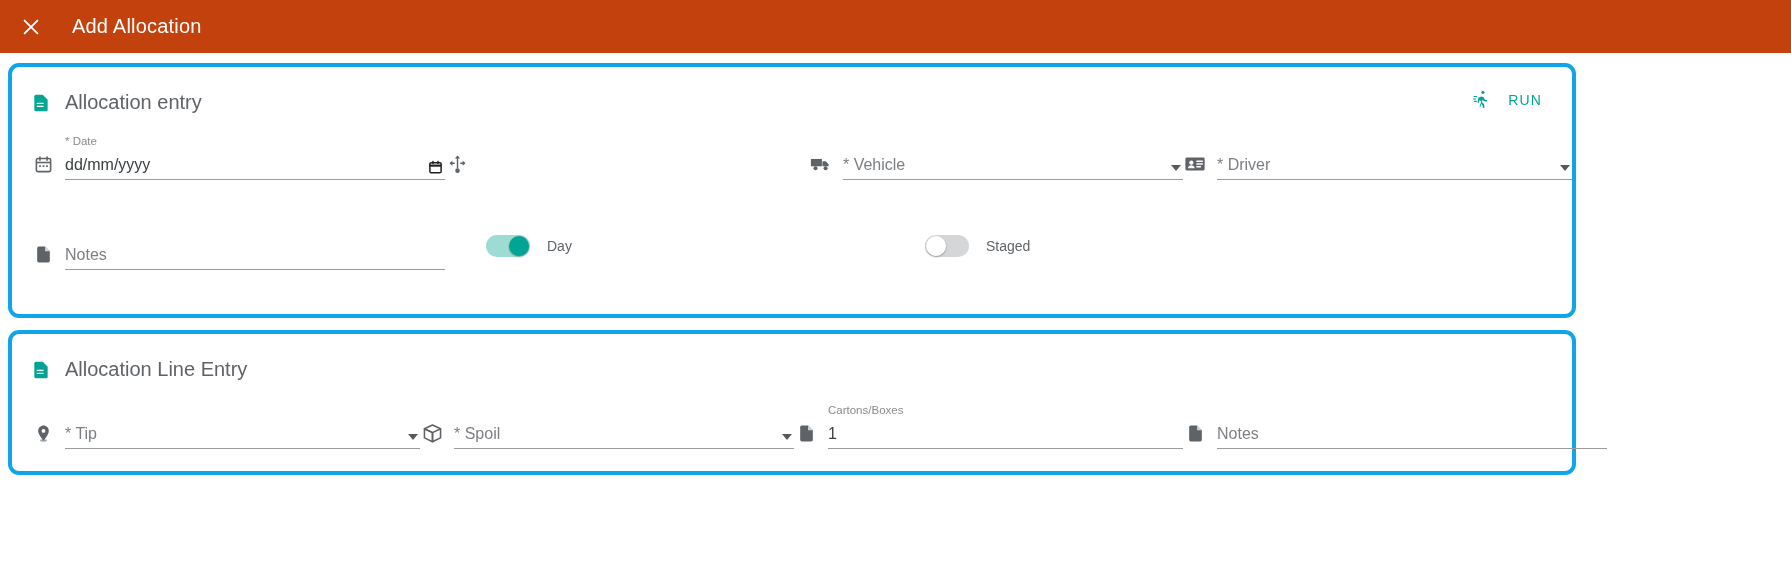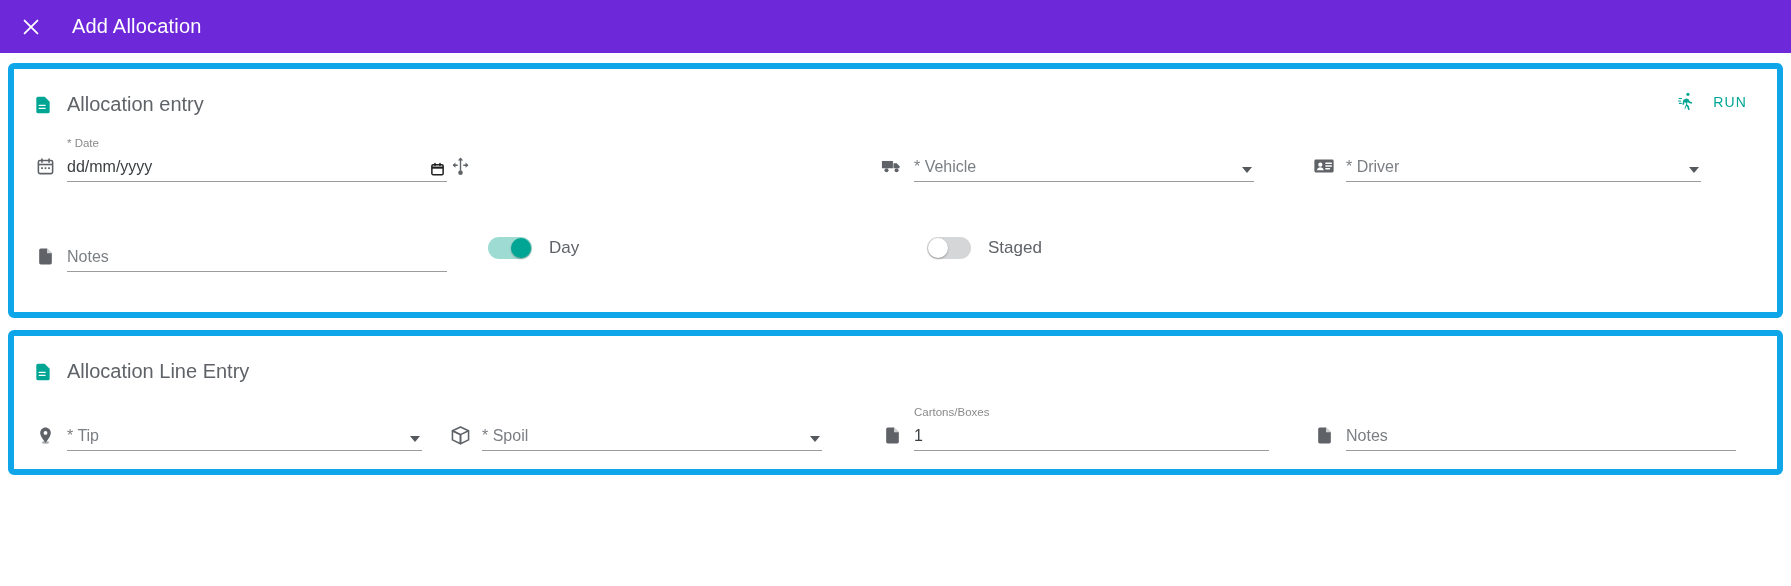--- a/index.html
+++ b/index.html
@@ -7,21 +7,21 @@
     margin: 0; padding: 0;
     width: 1791px; height: 586px;
     background: #ffffff;
     font-family: "Liberation Sans", sans-serif;
     overflow: hidden;
   }
 
   
   .app-header {
     height: 53px;
-    background: #6d28d9;
+    background: #c2410c;
     display: flex;
     align-items: center;
     padding-left: 10px;
     color: #ffffff;
   }
   .close-btn {
     width: 42px; height: 42px;
     display: flex; align-items: center; justify-content: center;
     cursor: pointer;
   }
@@ -32,24 +32,24 @@
     letter-spacing: .2px;
     margin-left: 20px;
     color: #ffffff;
     white-space: nowrap;
   }
 
   
   .card {
     position: absolute;
     left: 8px;
-    width: 1775px;
+    width: 1568px;
     background: #ffffff;
-    border: 6px solid #0ea5e9;
-    border-radius: 6px;
+    border: 4px solid #0ea5e9;
+    border-radius: 11px;
     box-shadow: 0 0 0 0 rgba(0,0,0,0);
   }
   #card-entry { top: 63px; height: 255px; }
   #card-line  { top: 330px; height: 145px; }
 
   .card-title-row {
     display: flex;
     align-items: center;
     padding: 24px 0 0 19px;
     position: relative;
@@ -161,21 +161,21 @@
     position: absolute;
     top: 1px;
     width: 20px; height: 20px;
     border-radius: 50%;
     box-shadow: 0 1px 2px rgba(0,0,0,.3);
   }
   .toggle.on .knob  { right: 1px; background: #00a693; }
   .toggle.off .knob { left: 1px;  background: #ffffff; }
   .toggle-label {
     margin-left: 17px;
-    font-size: 17px;
+    font-size: 14px;
     color: #5f6368;
     white-space: nowrap;
   }
 </style>
 </head>
 <body>
 
 <div class="app-header">
   <div class="close-btn">
     <svg width="22" height="22" viewBox="0 0 24 24">

